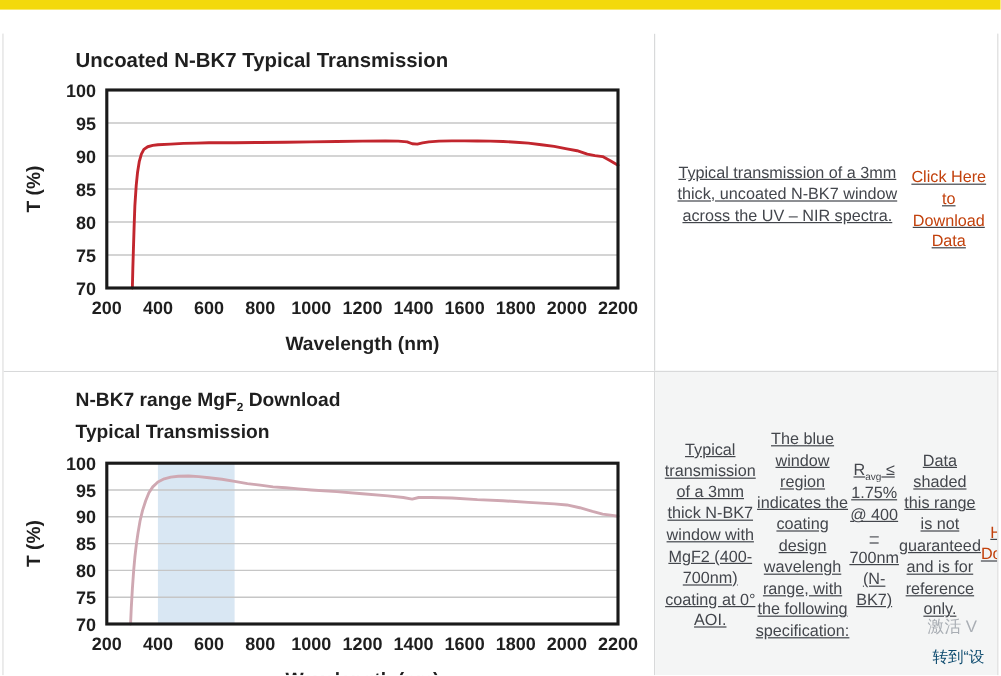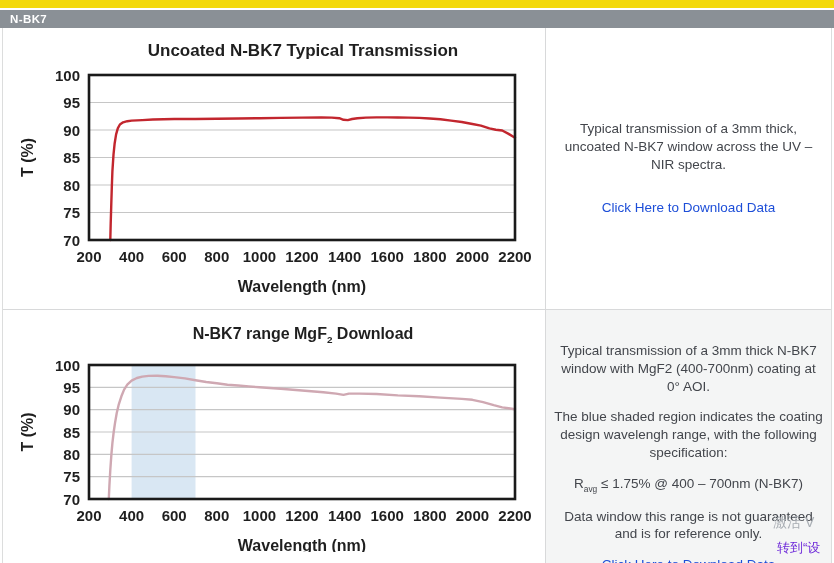--- a/index.html
+++ b/index.html
@@ -17,48 +17,45 @@
   .frame {
     position:absolute; top:28px; left:2px; width:830px; height:535px;
     border-left:1px solid #dcdddd; border-right:1px solid #dcdddd;
     display:flex; flex-direction:column; overflow:hidden;
   }
   .row { display:flex; width:100%; }
   .row1 { height:282px; border-bottom:1px solid #d8d9da; }
   .row2 { height:253px; }
   .chart-cell { width:543px; border-right:1px solid #d8d9da; background:#fff; overflow:hidden; }
   .text-cell {
-    flex:1; display:flex; flex-direction:column; align-items:center; text-align:center;
-    color:#43464c; font-size:13.5px; line-height:1.32; padding:0 8px; overflow:hidden;
+    flex:1; display:flex; flex-direction:row; align-items:center; text-align:center;
+    color:#43464c; font-size:13.5px; line-height:1.32; padding:0 8px; overflow:hidden;text-decoration:underline;
   }
   .text-cell.centered { justify-content:center; }
   .text-cell.coated-bg { background:#f4f5f5; padding-top:32px; }
   .text-cell p { margin-bottom:13px; }
-  .dl-link { color:#1d4ed8; cursor:pointer; text-decoration:none; font-size:13.5px; display:inline-block; }
+  .dl-link { color:#c2410c; cursor:pointer; text-decoration:none; font-size:13.5px; display:inline-block; }
   .row1 .dl-link { margin-top:12px; }
   .chart-cell .chart-title {
-    margin:12px 0 2px 60px; width:480px; text-align:center;
+    margin:12px 0 2px 60px; width:480px; text-align:left;
     font-size:17px; font-weight:bold; color:#1f1f1f; line-height:22px;
   }
   .row2 .chart-title { margin-top:13px; font-size:16px; line-height:21px; }
   sub { font-size:62%; }
   .tick { font:bold 15px "Liberation Sans", sans-serif; fill:#1f1f1f; }
   .axis-label { font:bold 16px "Liberation Sans", sans-serif; fill:#1f1f1f; }
   .watermark { position:absolute; left:773px; top:511px; white-space:nowrap; pointer-events:none; }
   .watermark .wm1 { font-size:14px; color:#a9aeb4; line-height:22px; }
-  .watermark .wm2 { font-size:13px; color:#6d28d9; line-height:15px; margin-top:7px; margin-left:4px; }
+  .watermark .wm2 { font-size:13px; color:#0c4a6e; line-height:15px; margin-top:7px; margin-left:4px; }
 </style>
 </head>
 <body>
 
 <div class="page">
   <div class="yellow-bar"></div>
-  <div class="gray-bar">
-    <span>N-BK7</span>
-  </div>
 
   <div class="frame">
 
     <div class="row row1">
       <div class="chart-cell">
         <div class="chart-title">Uncoated N-BK7 Typical Transmission</div>
         <svg width="540" height="240" viewBox="0 0 540 240">
             <line x1="86" y1="148.5" x2="512" y2="148.5" stroke="#c6c6c6" stroke-width="1.2"></line>
             <line x1="86" y1="121.0" x2="512" y2="121.0" stroke="#c6c6c6" stroke-width="1.2"></line>
             <line x1="86" y1="93.5" x2="512" y2="93.5" stroke="#c6c6c6" stroke-width="1.2"></line>
@@ -91,20 +88,21 @@
       <div class="text-cell centered">
         <p>Typical transmission of a 3mm thick, uncoated N-BK7 window across the UV – NIR spectra.</p>
         <a class="dl-link">Click Here to Download Data</a>
       </div>
     </div>
 
     <div class="row row2">
       <div class="chart-cell">
         <div class="chart-title">
           <div><span>N-BK7 range MgF</span><sub>2</sub><span> Download</span></div>
+          <div>Typical Transmission</div>
         </div>
         <svg width="540" height="200" viewBox="0 0 540 200">
             <rect x="128.6" y="13" width="63.9" height="134" fill="#d9e7f3"></rect>
             <line x1="86" y1="124.7" x2="512" y2="124.7" stroke="#c6c6c6" stroke-width="1.2"></line>
             <line x1="86" y1="102.3" x2="512" y2="102.3" stroke="#c6c6c6" stroke-width="1.2"></line>
             <line x1="86" y1="80.0" x2="512" y2="80.0" stroke="#c6c6c6" stroke-width="1.2"></line>
             <line x1="86" y1="57.7" x2="512" y2="57.7" stroke="#c6c6c6" stroke-width="1.2"></line>
             <line x1="86" y1="35.3" x2="512" y2="35.3" stroke="#c6c6c6" stroke-width="1.2"></line>
             <polyline points="105.8,147.0 106.4,133.6 107.3,118.0 108.4,102.3 109.4,91.2 110.7,80.0 112.0,71.1 113.7,61.2 115.8,52.3 118.4,44.3 121.1,37.6 124.3,32.7 128.6,28.6 133.9,26.0 139.3,24.6 145.6,23.9 154.2,23.7 162.7,24.2 171.2,25.1 181.9,26.4 192.5,28.2 203.2,30.0 213.8,31.3 224.5,32.7 235.1,33.5 245.8,34.4 256.4,35.3 277.7,36.7 299.0,38.5 320.3,40.2 333.1,41.6 340.5,42.9 345.9,41.6 356.5,41.6 373.6,42.0 394.8,43.4 416.2,44.3 437.4,45.6 458.8,46.9 469.4,47.8 480.1,50.1 490.7,53.2 499.2,55.4 505.6,56.3 512.0,57.2" fill="none" stroke="#cfa8b2" stroke-width="2.4" stroke-linejoin="round" stroke-linecap="round"></polyline>
             <rect x="86" y="13" width="426" height="134" fill="none" stroke="#1a1a1a" stroke-width="2.6"></rect>
@@ -125,23 +123,23 @@
             <text x="384.2" y="169" text-anchor="middle" class="tick">1600</text>
             <text x="426.8" y="169" text-anchor="middle" class="tick">1800</text>
             <text x="469.4" y="169" text-anchor="middle" class="tick">2000</text>
             <text x="512.0" y="169" text-anchor="middle" class="tick">2200</text>
             <text x="299" y="199" text-anchor="middle" class="axis-label">Wavelength (nm)</text>
             <text x="30" y="80" text-anchor="middle" class="axis-label" transform="rotate(-90 30 80)">T (%)</text>
           </svg>
       </div>
       <div class="text-cell coated-bg">
         <p>Typical transmission of a 3mm thick N-BK7 window with MgF2 (400-700nm) coating at 0° AOI.</p>
-        <p>The blue shaded region indicates the coating design wavelengh range, with the following specification:</p>
+        <p>The blue window region indicates the coating design wavelengh range, with the following specification:</p>
         <p><span>R</span><sub>avg</sub><span> ≤ 1.75% @ 400 – 700nm (N-BK7)</span></p>
-        <p>Data window this range is not guaranteed and is for reference only.</p>
+        <p>Data shaded this range is not guaranteed and is for reference only.</p>
         <a class="dl-link">Click Here to Download Data</a>
       </div>
     </div>
 
   </div>
 
   <div class="watermark">
     <div class="wm1">激活 V</div>
     <div class="wm2">转到“设</div>
   </div>

